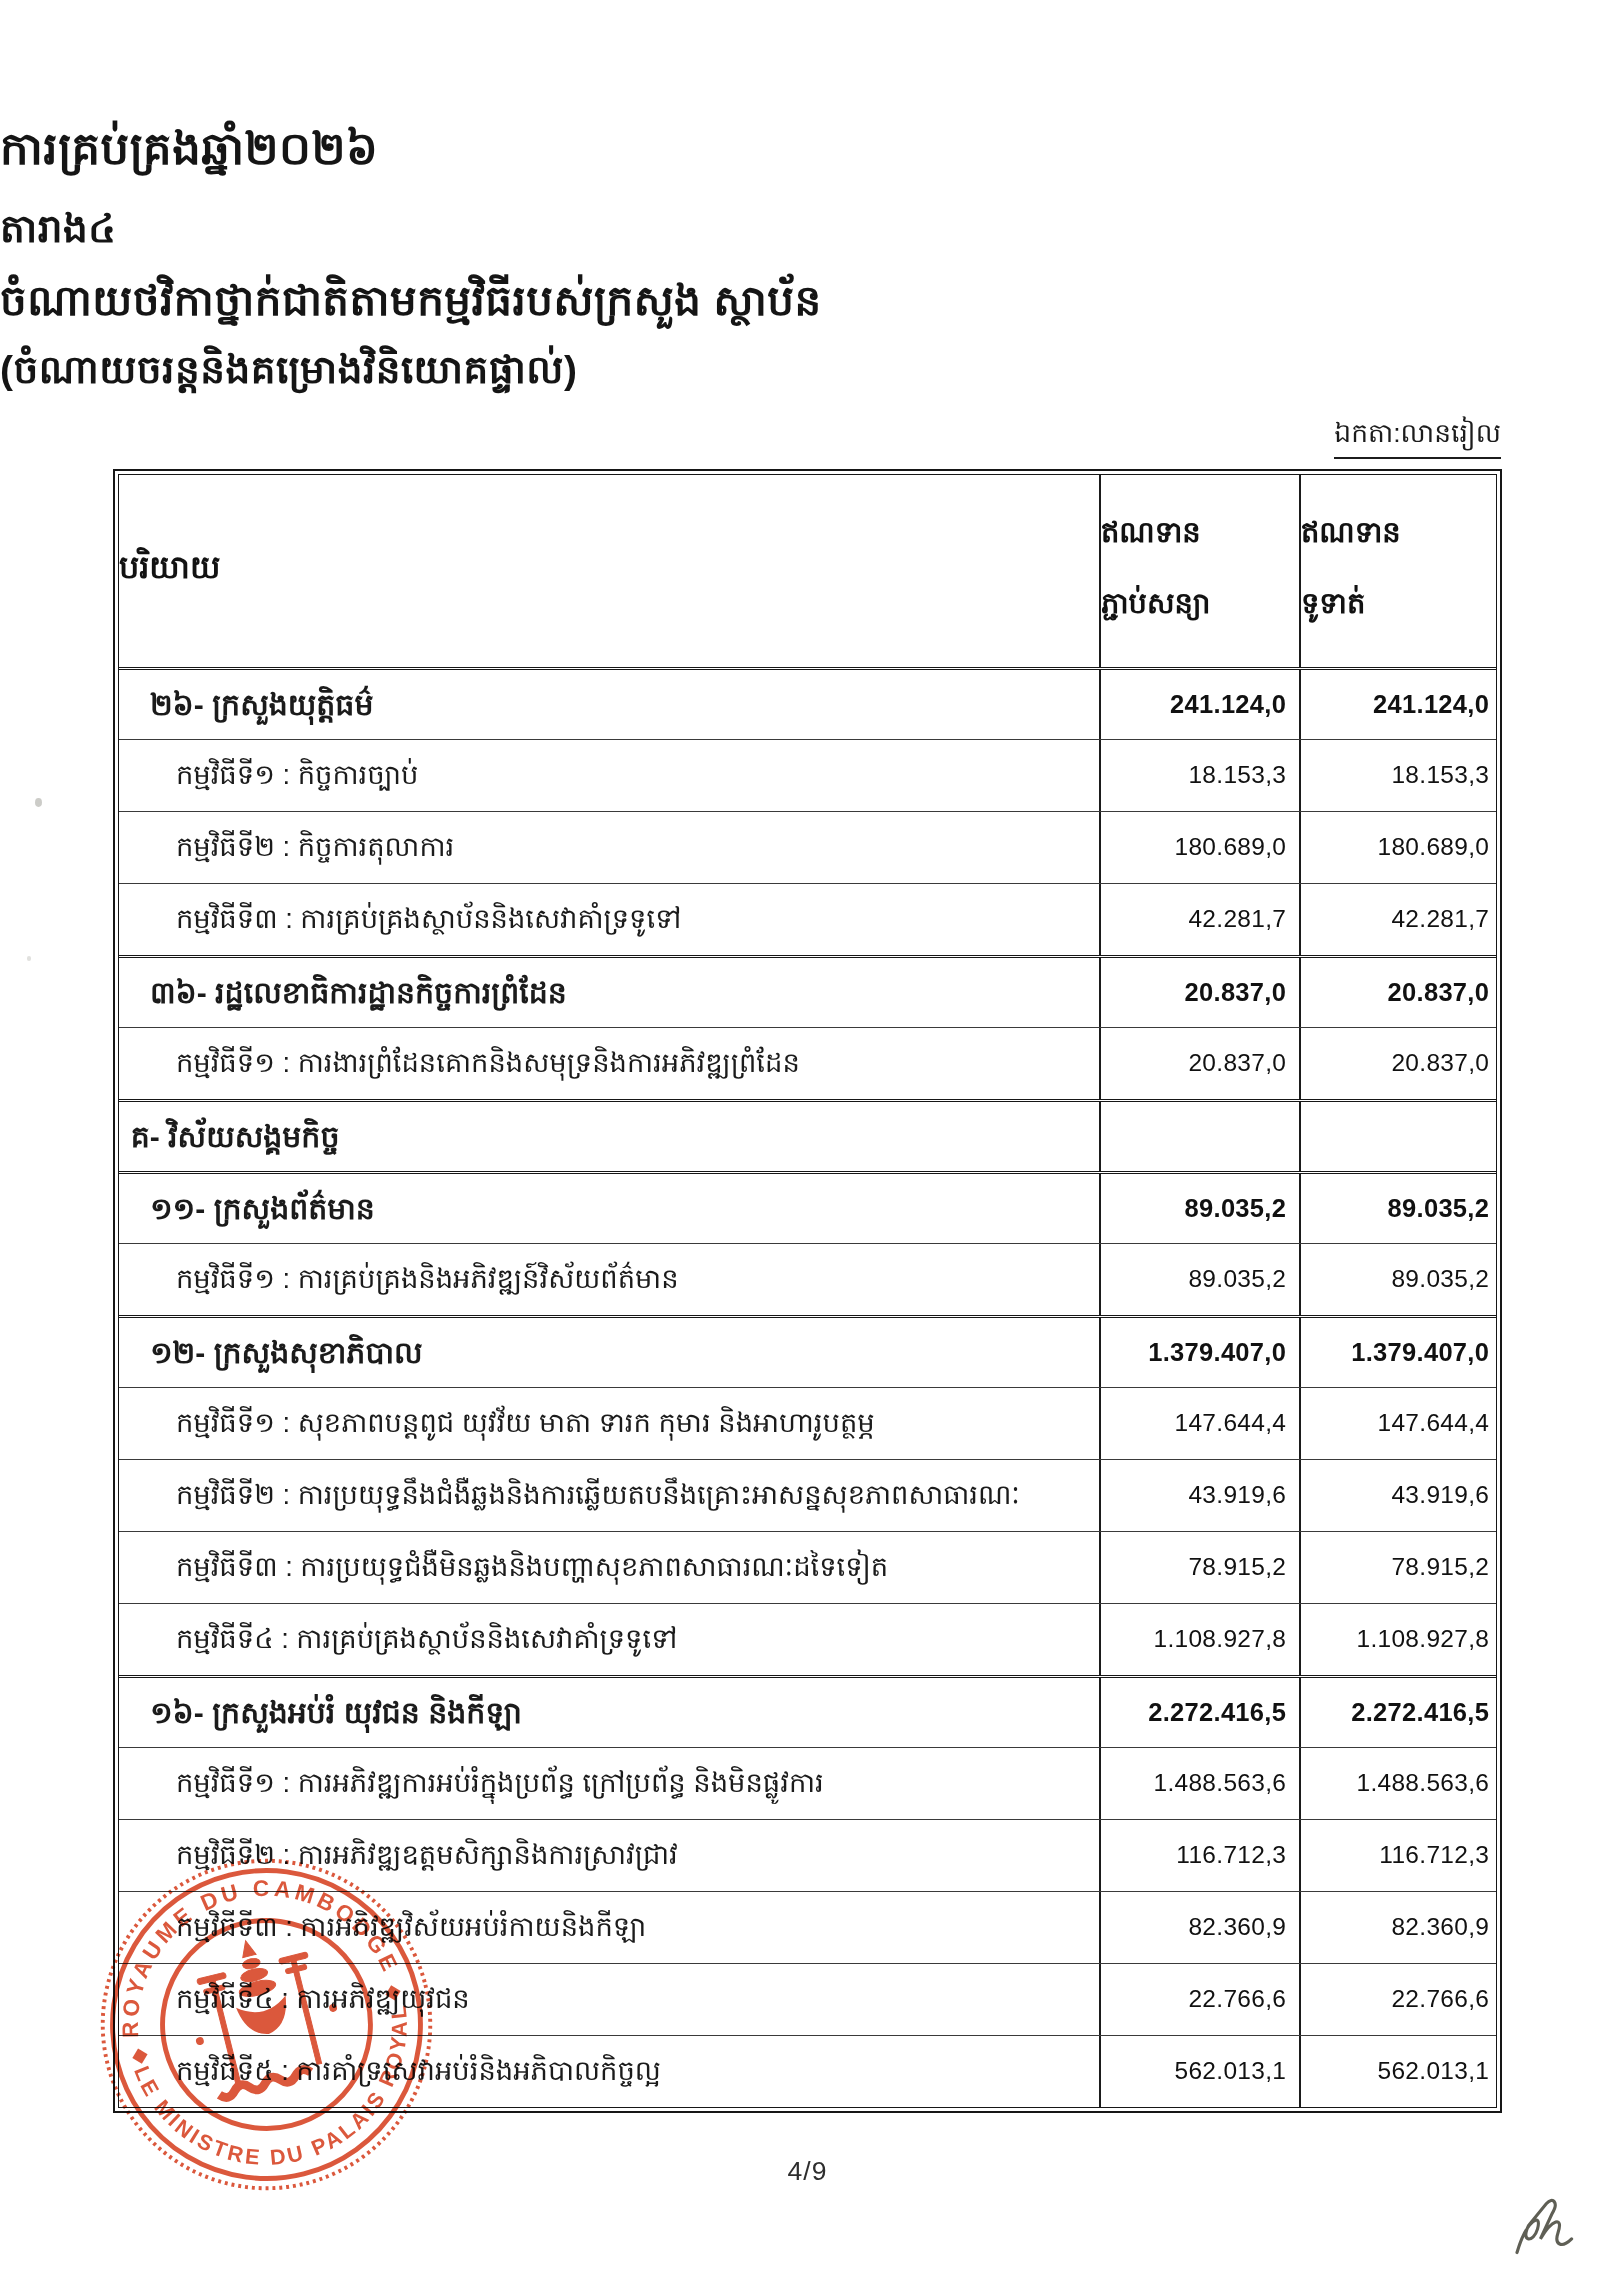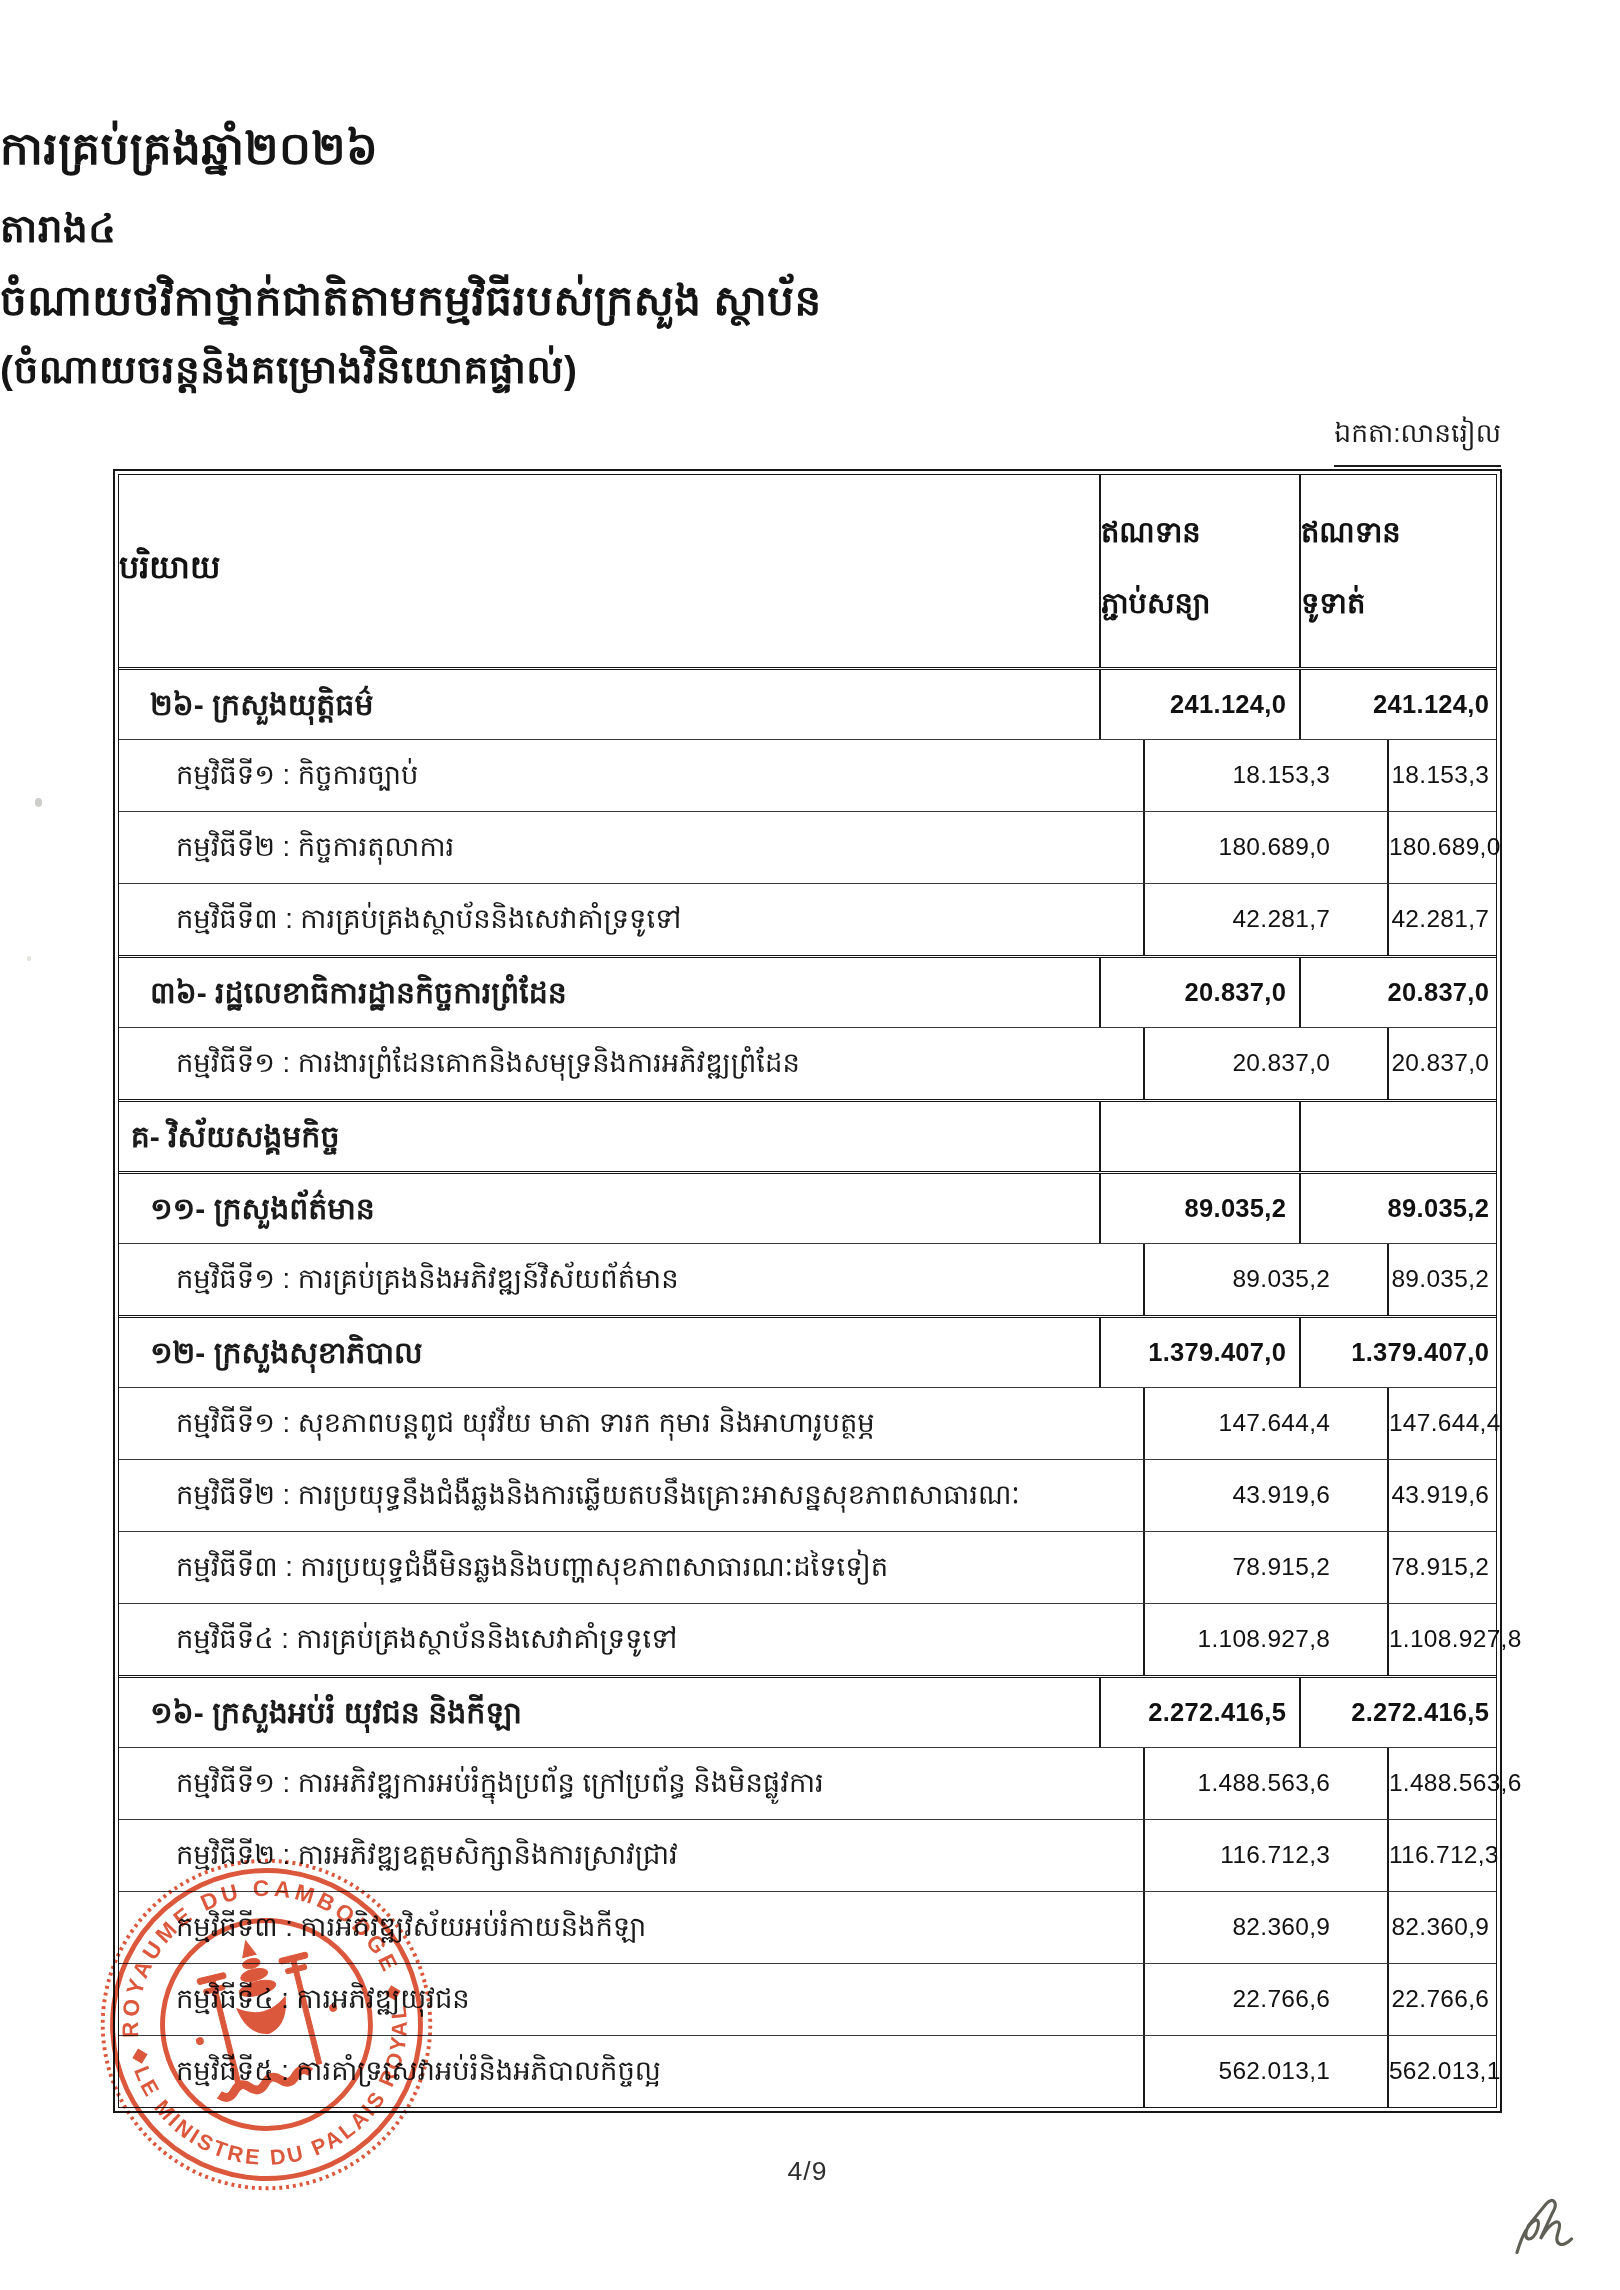--- a/index.html
+++ b/index.html
@@ -9,36 +9,36 @@
     font-family:"Liberation Sans","DejaVu Sans",sans-serif;color:#191919;
   }
   .title-line{font-weight:700;color:#151515;letter-spacing:0.5px;}
   .t1{position:absolute;left:0;width:100%;top:120px;font-size:45px;}
   .t2{position:absolute;left:0;width:100%;top:204px;font-size:39px;}
   .t3{position:absolute;left:0;width:100%;top:274px;font-size:42px;}
   .t4{position:absolute;left:0;width:100%;top:345px;font-size:39px;}
   
   .unit-label{
     position:absolute;right:119px;top:416px;font-size:26.5px;color:#1c1c1c;
-    border-bottom:2px solid #1c1c1c;padding-bottom:10px;font-weight:400;
+    border-bottom:2px solid #1c1c1c;padding-bottom:2px;font-weight:400;
   }
   
   .budget-table{
     position:absolute;left:113px;top:469px;width:1389px;box-sizing:border-box;
     border:2px solid #161616;padding:2.9px;background:transparent;
   }
   .table-inner{border:1px solid #161616;}
   .trow{display:grid;grid-template-columns:980px 200px 1fr;box-sizing:border-box;}
   .trow .c2,.trow .c3{border-left:2px solid #1b1b1b;}
   .hrow{height:192px;}
   .hrow .hc{display:flex;flex-direction:column;justify-content:center;gap:29px;
     font-weight:700;font-size:29px;color:#121212;}
   .hrow .hc1{font-size:32px;}
   .brow{height:72px;}
-  .brow.program{border-top:1px solid #3a3a3a;gap:44px;}
+  .brow.program{border-top:1px solid #3a3a3a;}
   .brow.ministry,.brow.section{border-top:3.9px double #161616;}
   .cell-label{display:flex;align-items:center;font-size:27.4px;color:#1b1b1b;
     padding-left:57px;line-height:1.25;}
   .ministry .cell-label{font-weight:700;font-size:30px;padding-left:31px;}
   .section .cell-label{font-weight:700;font-size:30px;padding-left:11.8px;}
   .cell-num{display:flex;align-items:center;justify-content:flex-end;
     font-size:24.5px;color:#111;font-weight:400;letter-spacing:0.3px;}
   .c2.cell-num{padding-right:12.7px;}
   .c3.cell-num{padding-right:6.9px;}
   .ministry .cell-num{font-weight:700;font-size:25.5px;}

